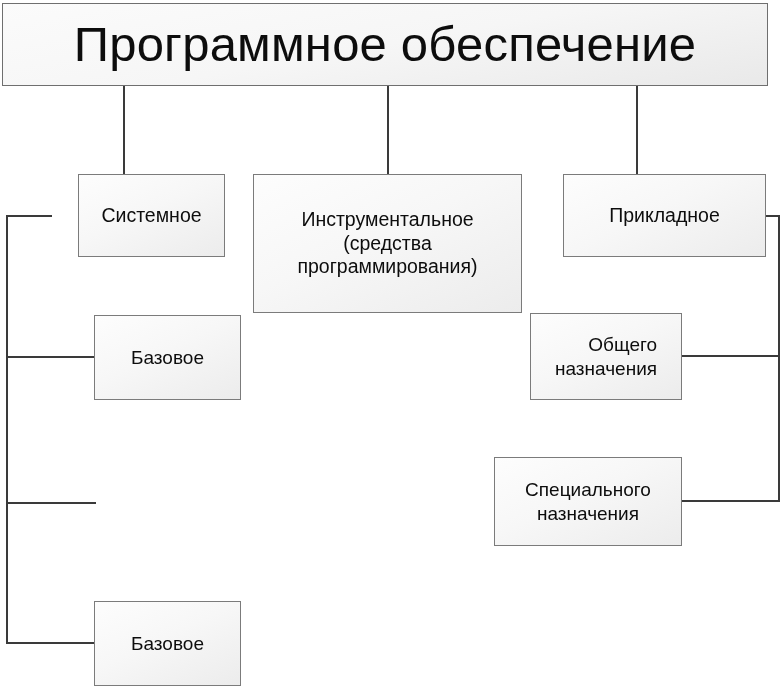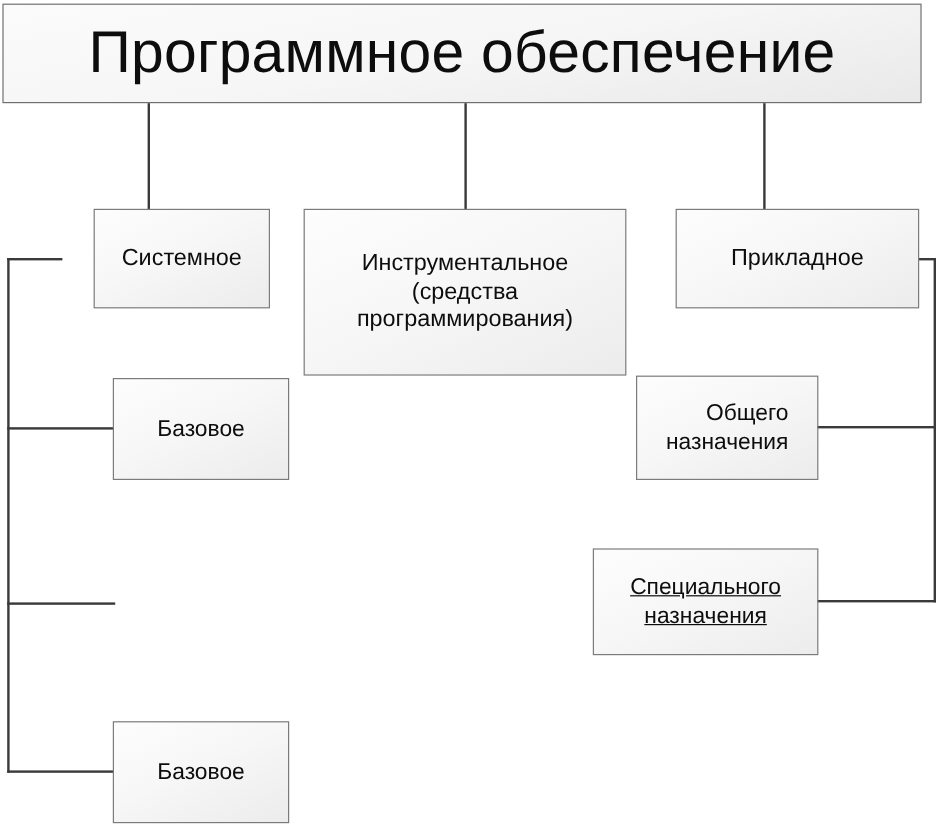--- a/index.html
+++ b/index.html
@@ -83,16 +83,16 @@
   <div class="node lvl2" style="left:535px; top:174px; width:203px; height:83px;">Прикладное</div>
 
   <div class="node lvl3" style="left:94px; top:315px; width:147px; height:85px;">Базовое</div>
 
 
   <div class="node lvl3" style="left:94px; top:601px; width:147px; height:85px;">Базовое</div>
 
   <div class="node lvl3" style="left:530px; top:313px; width:152px; height:87px;text-align:right;">Общего
 назначения</div>
 
-  <div class="node lvl3" style="left:494px; top:457px; width:188px; height:89px;text-decoration:underline;">Специального
+  <div class="node lvl3" style="left:494px; top:457px; width:188px; height:89px;">Специального
 назначения</div>
 
 </div>
 
 </body></html>

